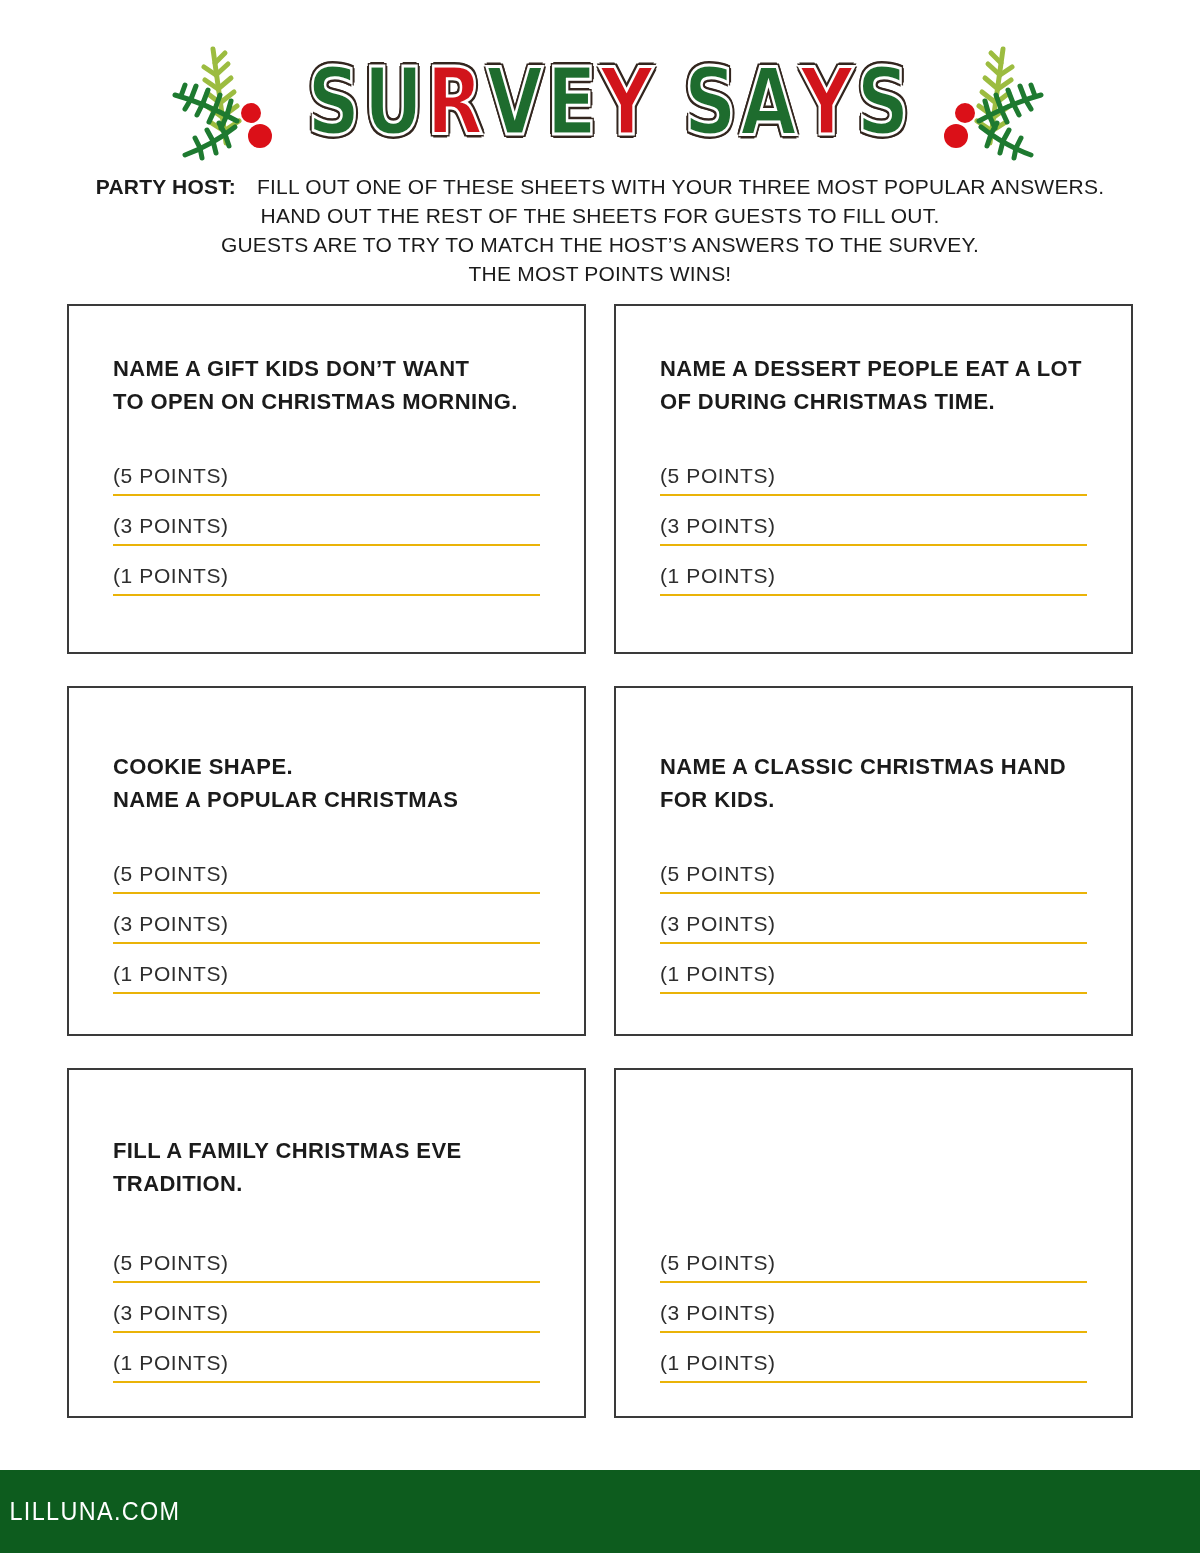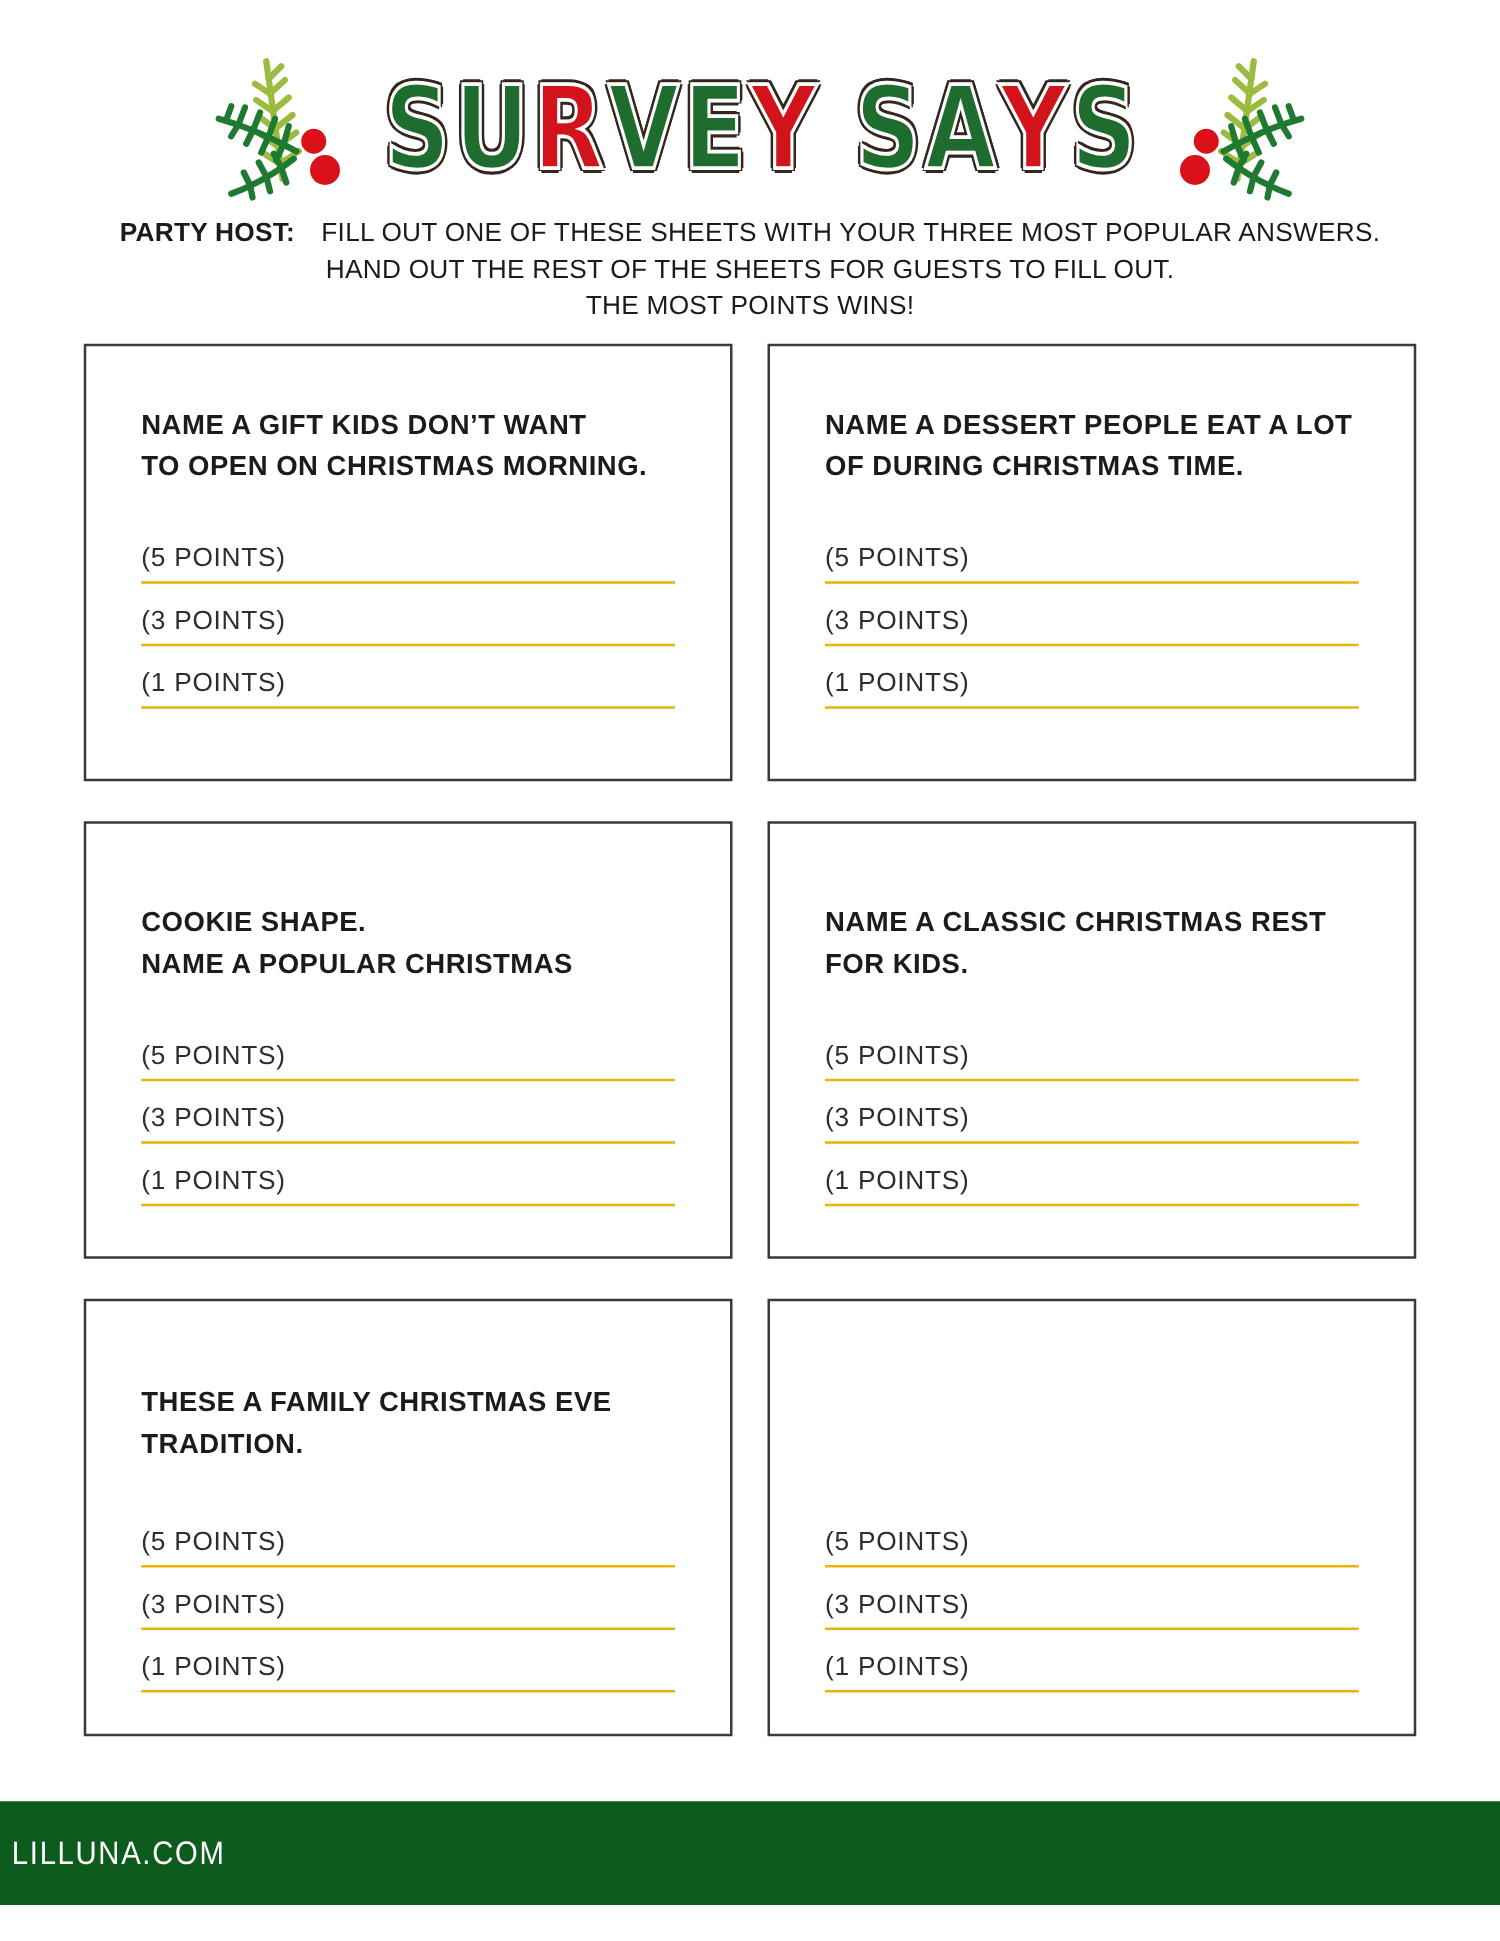--- a/index.html
+++ b/index.html
@@ -204,20 +204,21 @@
     </g>
     <circle cx="82" cy="70" r="10" fill="#DB1018"></circle>
     <circle cx="91" cy="93" r="12" fill="#DB1018"></circle>
   </svg>
 
 </div>
 
 <div class="instructions">
   <div><span class="bold">PARTY HOST:</span><span>FILL OUT ONE OF THESE SHEETS WITH YOUR THREE MOST POPULAR ANSWERS.</span></div>
   <div>HAND OUT THE REST OF THE SHEETS FOR GUESTS TO FILL OUT.</div>
+  <div>GUESTS ARE TO TRY TO MATCH THE HOST’S ANSWERS TO THE SURVEY.</div>
   <div>THE MOST POINTS WINS!</div>
 </div>
 
 <div class="grid">
 
   <div class="grid-row row1">
     <div class="card">
       <div class="q">
         <span class="q-line">NAME A GIFT KIDS DON’T WANT</span>
         <span class="q-line">TO OPEN ON CHRISTMAS MORNING.</span>
@@ -248,35 +249,35 @@
         <span class="q-line">NAME A POPULAR CHRISTMAS</span>
       </div>
       <div class="answers">
         <div class="ans-row"><span class="ans-label">(5 POINTS)</span></div>
         <div class="ans-row"><span class="ans-label">(3 POINTS)</span></div>
         <div class="ans-row"><span class="ans-label">(1 POINTS)</span></div>
       </div>
     </div>
     <div class="card">
       <div class="q">
-        <span class="q-line">NAME A CLASSIC CHRISTMAS REST</span>
+        <span class="q-line">NAME A CLASSIC CHRISTMAS HAND</span>
         <span class="q-line">FOR KIDS.</span>
       </div>
       <div class="answers">
         <div class="ans-row"><span class="ans-label">(5 POINTS)</span></div>
         <div class="ans-row"><span class="ans-label">(3 POINTS)</span></div>
         <div class="ans-row"><span class="ans-label">(1 POINTS)</span></div>
       </div>
     </div>
   </div>
 
   <div class="grid-row row3">
     <div class="card">
       <div class="q">
-        <span class="q-line">THESE A FAMILY CHRISTMAS EVE</span>
+        <span class="q-line">FILL A FAMILY CHRISTMAS EVE</span>
         <span class="q-line">TRADITION.</span>
       </div>
       <div class="answers">
         <div class="ans-row"><span class="ans-label">(5 POINTS)</span></div>
         <div class="ans-row"><span class="ans-label">(3 POINTS)</span></div>
         <div class="ans-row"><span class="ans-label">(1 POINTS)</span></div>
       </div>
     </div>
     <div class="card center-q">
       <div class="answers">

